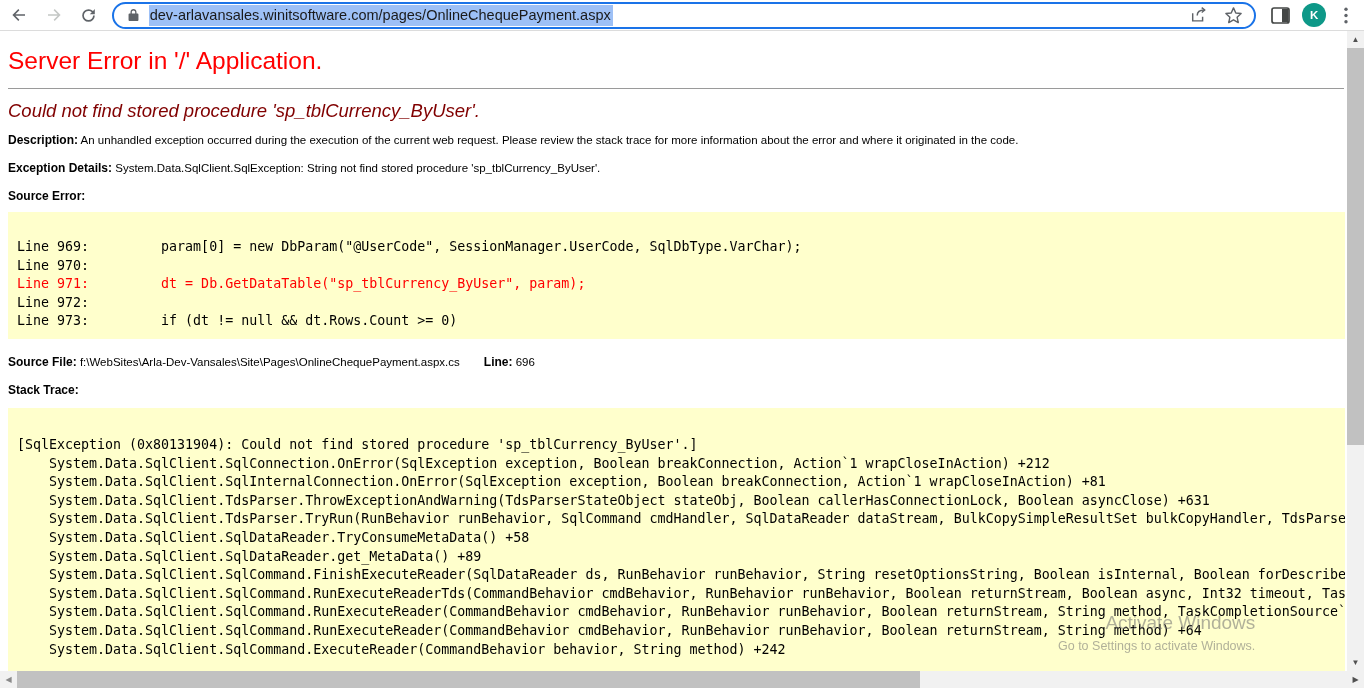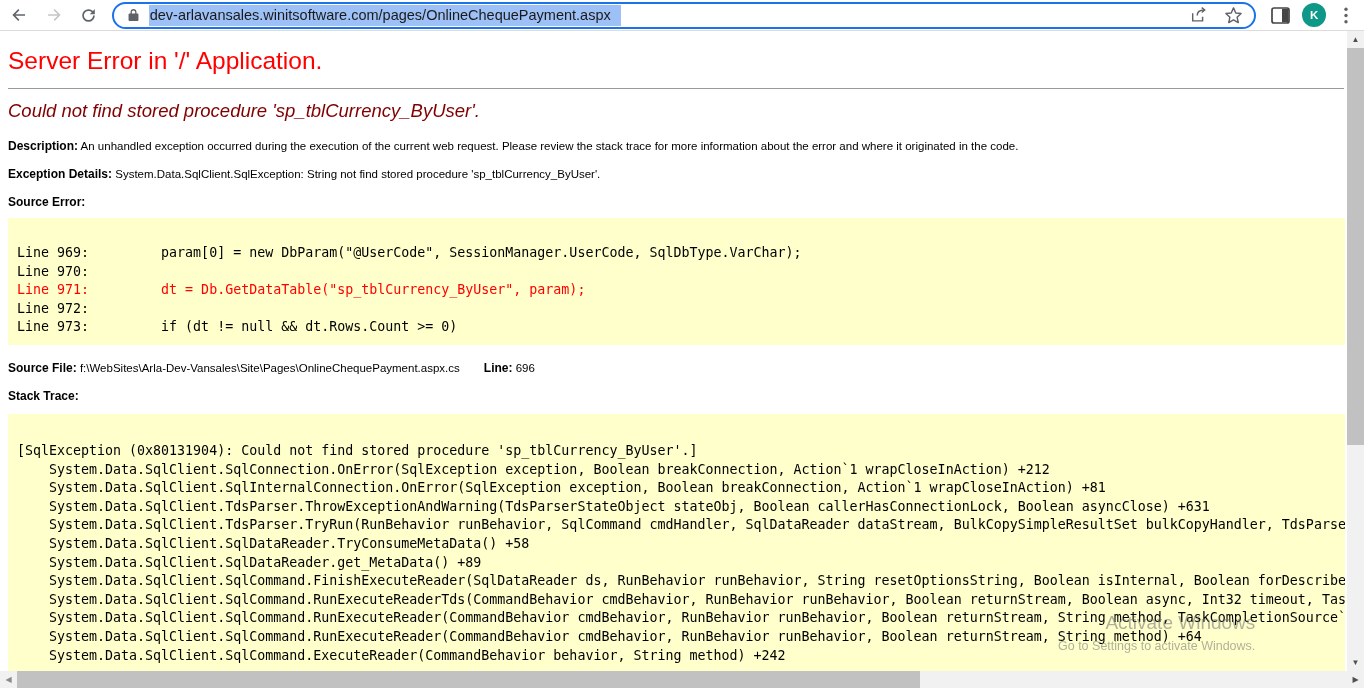--- a/index.html
+++ b/index.html
@@ -17,40 +17,40 @@
   .nav-fwd  { margin-left: 15px; }
   .nav-reload { margin-left: 15px; }
   .omnibox {
     margin-left: 13px; height: 27px; width: 1150px;
     border: 2px solid var(--accent); border-radius: 15px;
     display: flex; align-items: center; background: #fff; padding: 0 10px 0 13px;
   }
   .lock { width: 13px; height: 14px; margin-right: 9px; flex: 0 0 auto; }
   .url-text {
     font-size: 14.5px; color: #1a1a1a; background: var(--selection);
-    padding: 2px 10px 3px 1px; white-space: nowrap;
+    padding: 2px 2px 3px 1px; white-space: nowrap;
   }
   .omni-spacer { flex: 1; }
   .omni-icon { width: 22px; height: 22px; display: flex; align-items: center; justify-content: center; cursor: pointer; margin-left: 12px; }
   .side-panel { margin-left: 14px; }
   .avatar {
     width: 24px; height: 24px; border-radius: 50%; background: var(--avatar);
     color: #fff; font-size: 11.5px; font-weight: bold;
     display: flex; align-items: center; justify-content: center; margin-left: 12px; cursor: pointer;
   }
   .kebab { margin-left: 10px; margin-right: 8px; }
 
   
   .page { position: absolute; top: 31px; left: 0; width: 1347px; height: 657px; background: #fff; padding: 0 3px 0 8px; overflow: hidden; }
   h1.err-title { margin-top: 16px; font-size: 24.5px; font-weight: 400; color: var(--title-red); letter-spacing: 0px; line-height: 28px; }
   hr.rule { border: none; border-top: 1px solid #9a9a9a; margin-top: 13px; }
   h2.err-msg { margin-top: 10px; font-size: 18.5px; font-weight: 400; font-style: italic; color: var(--msg-maroon); line-height: 24px; }
   p.meta { font-size: 11.5px; color: #000; line-height: 14px; }
   p.meta b { font-size: 12px; }
-  .p-desc { margin-top: 16px; }
+  .p-desc { margin-top: 10px; }
   .p-exc  { margin-top: 14px; }
   .p-srclabel { margin-top: 14px; }
   .codeblock {
     background: var(--block-bg); margin-top: 9px; width: 1337px;
     font-family: "DejaVu Sans Mono", "Liberation Mono", monospace;
     font-size: 13.3px; overflow: hidden;
   }
   .codeblock .cline { white-space: pre; line-height: 18.6px; height: 18.6px; color: #000; }
   .codeblock .cline.err { color: var(--error-red); }
   .block-src { padding: 26px 8px 8px 9px; height: 127px; }

